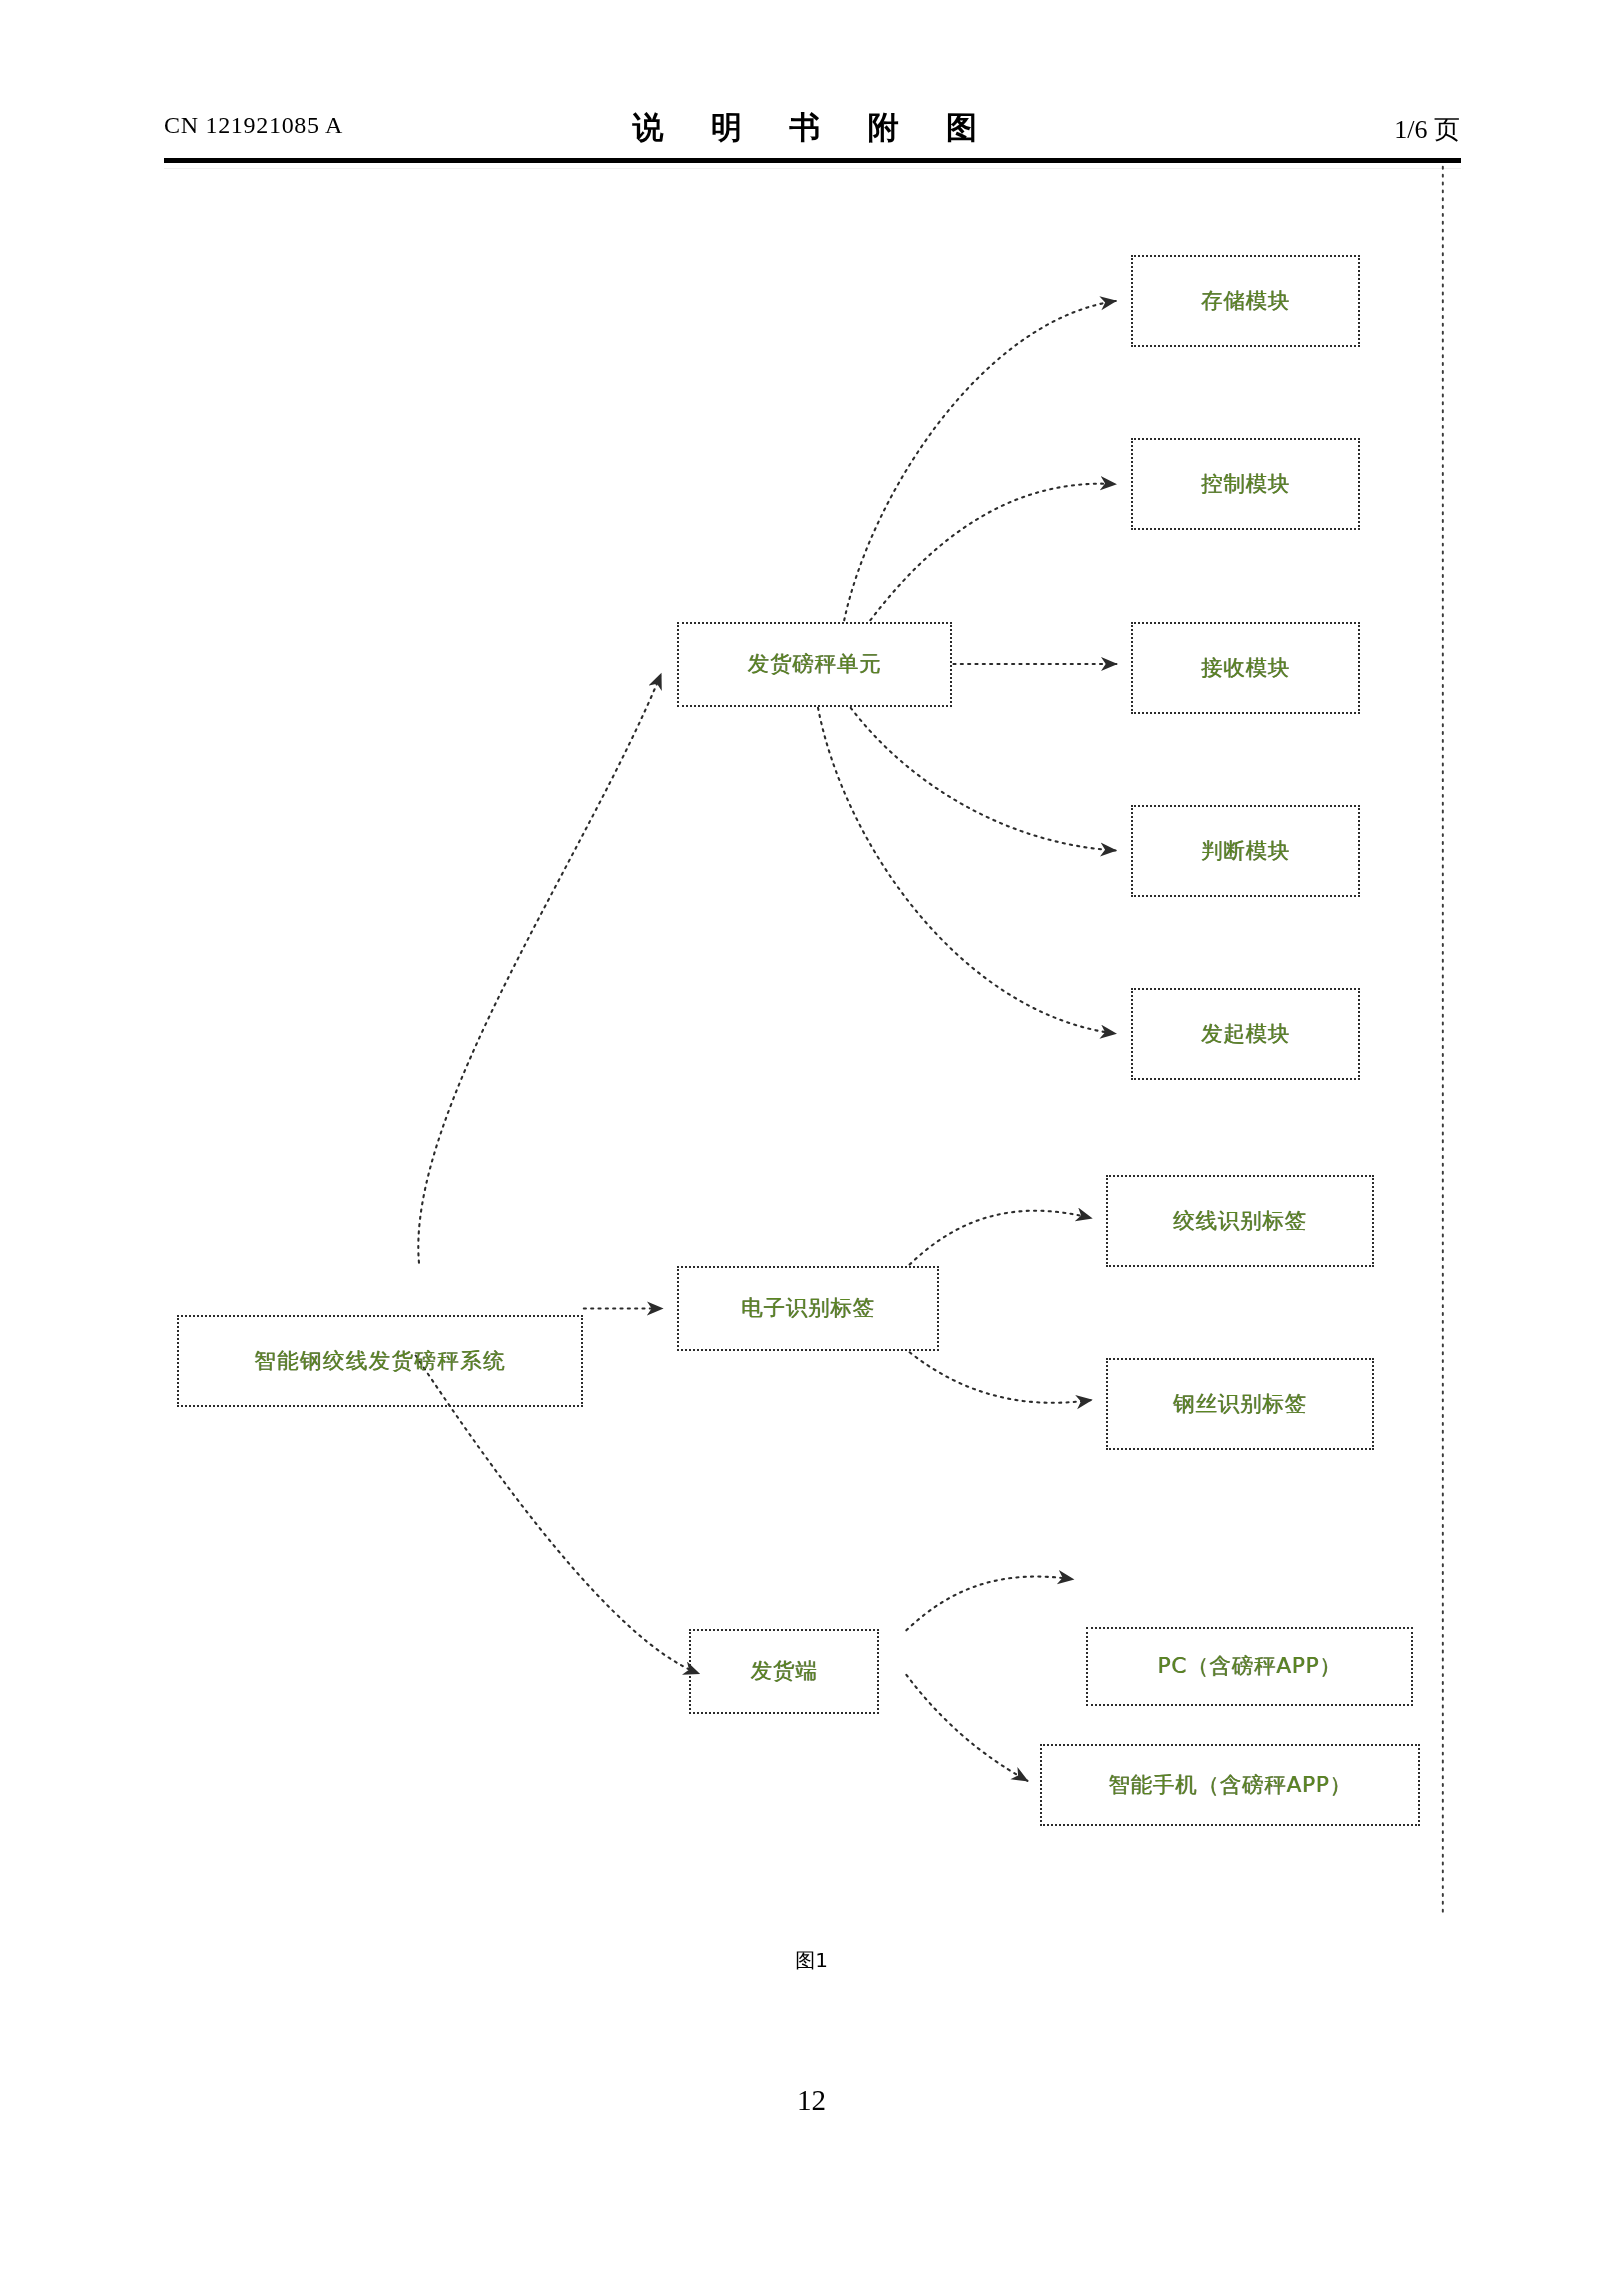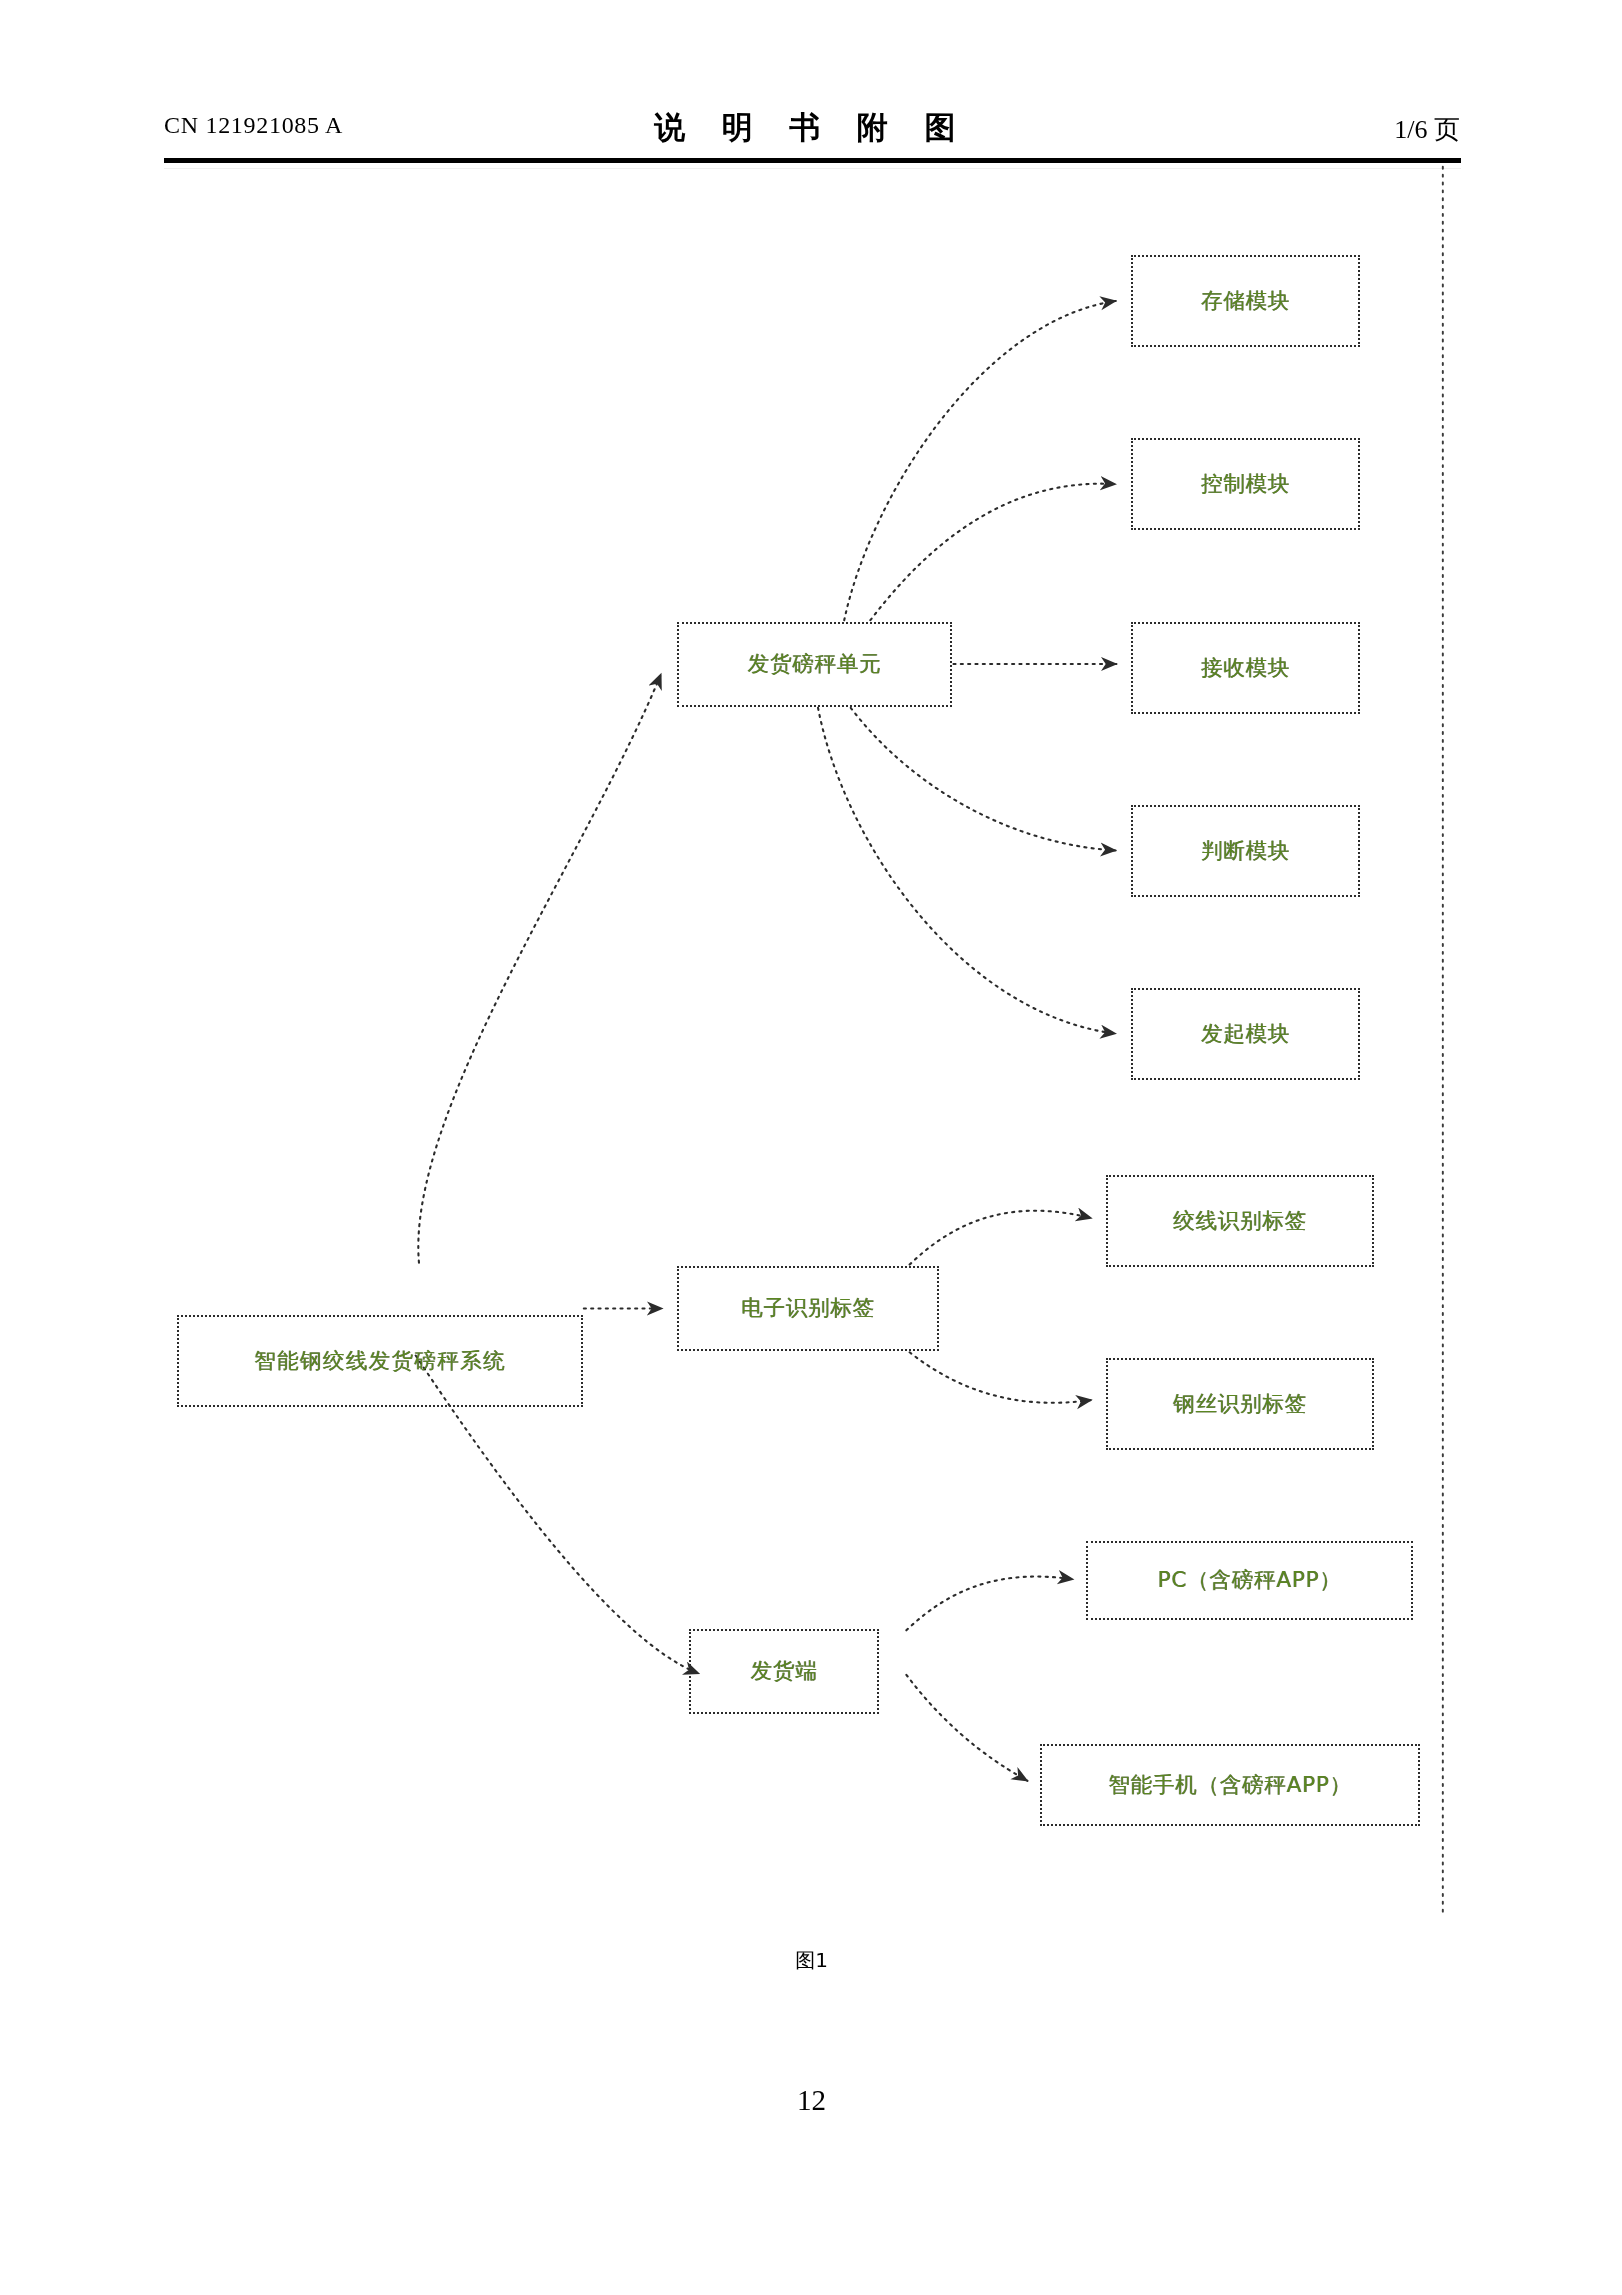--- a/index.html
+++ b/index.html
@@ -20,21 +20,21 @@
     position:absolute; left:0; top:14.4px;
     font-size:24px; letter-spacing:0.7px;
     font-family:"Liberation Serif", serif;
     white-space:nowrap;
   }
   #page-header .hdr-center{
     position:absolute; left:0; right:0; top:9.2px;
     text-align:center;
     font-size:31px; font-weight:700;
     letter-spacing:14.4px;
-    font-family:Liberation Serif, serif;
+    font-family:Liberation Mono, monospace;
     white-space:nowrap;
   }
   #page-header .hdr-right{
     position:absolute; right:0; top:14.4px;
     font-size:26px;
     font-family:"Liberation Serif", serif;
     white-space:nowrap;
   }
   #header-rule{
     position:absolute; left:164px; top:158px;
@@ -183,21 +183,21 @@
 </div>
 
 <div class="node" style="left:1106px;top:1358px;width:268px;height:92px;">
   <span class="lbl">钢丝识别标签</span>
 </div>
 
 <div class="node" style="left:689px;top:1629px;width:190px;height:85px;">
   <span class="lbl">发货端</span>
 </div>
 
-<div class="node" style="left:1086px;top:1541px;width:327px;height:79px;justify-content:center;">
+<div class="node" style="left:1086px;top:1627px;width:327px;height:79px;justify-content:center;">
   <span class="lbl">PC（含磅秤APP）</span>
 </div>
 
 <div class="node" style="left:1040px;top:1744px;width:380px;height:82px;">
   <span class="lbl">智能手机（含磅秤APP）</span>
 </div>
 
 <div id="figure-caption">图1</div>
 <div id="folio">12</div>
 

